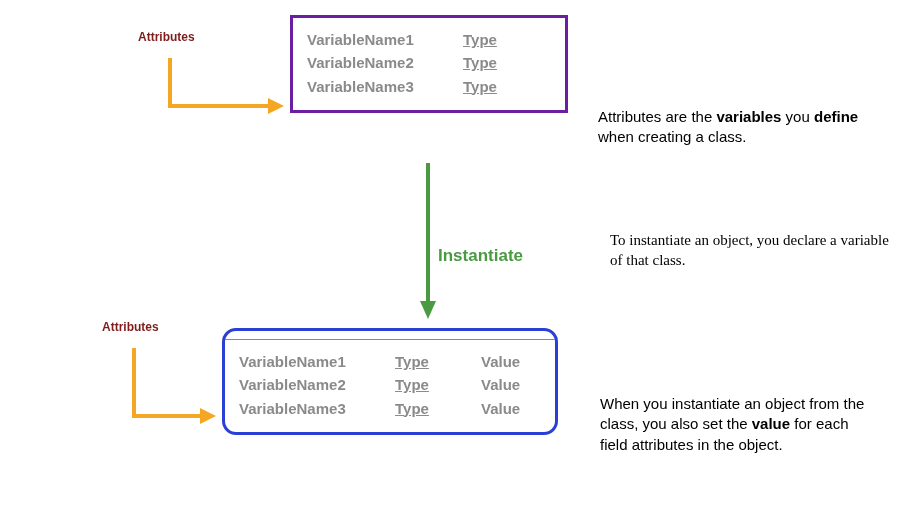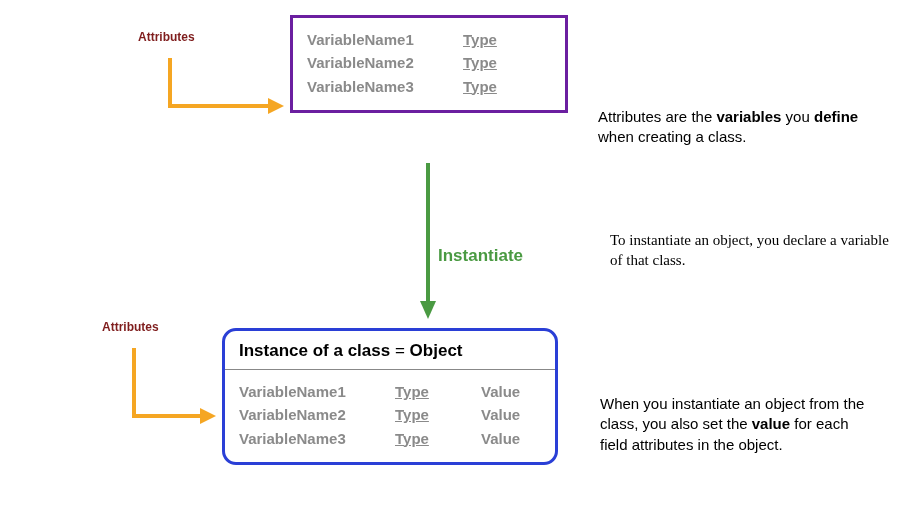--- a/index.html
+++ b/index.html
@@ -121,25 +121,20 @@
 <div class="abs desc" style="left:610px; top:230px;font-family:Liberation Serif, serif;">To instantiate an object, you declare a variable of that class.</div>
 
 <div class="abs label-attr" style="left:102px; top:320px;">Attributes</div>
 
 <svg class="arrow" style="left:124px; top:344px;" width="110" height="90">
   <path d="M10,4 L10,72 L78,72" stroke="#f5a623" stroke-width="4" fill="none"></path>
   <path d="M76,64 L92,72 L76,80 Z" fill="#f5a623"></path>
 </svg>
 
 <div class="abs obj-box" style="left:222px; top:328px;">
-  <div class="hdr">
-    <span>Instance of a class</span>
-    <span style="font-weight:400;">=</span>
-    <span>Object</span>
-  </div>
   <div class="rule"></div>
   <div class="body">
     <div class="row">
       <span class="c1">VariableName1</span>
       <span class="c2">Type</span>
       <span class="c3">Value</span>
     </div>
     <div class="row">
       <span class="c1">VariableName2</span>
       <span class="c2">Type</span>

